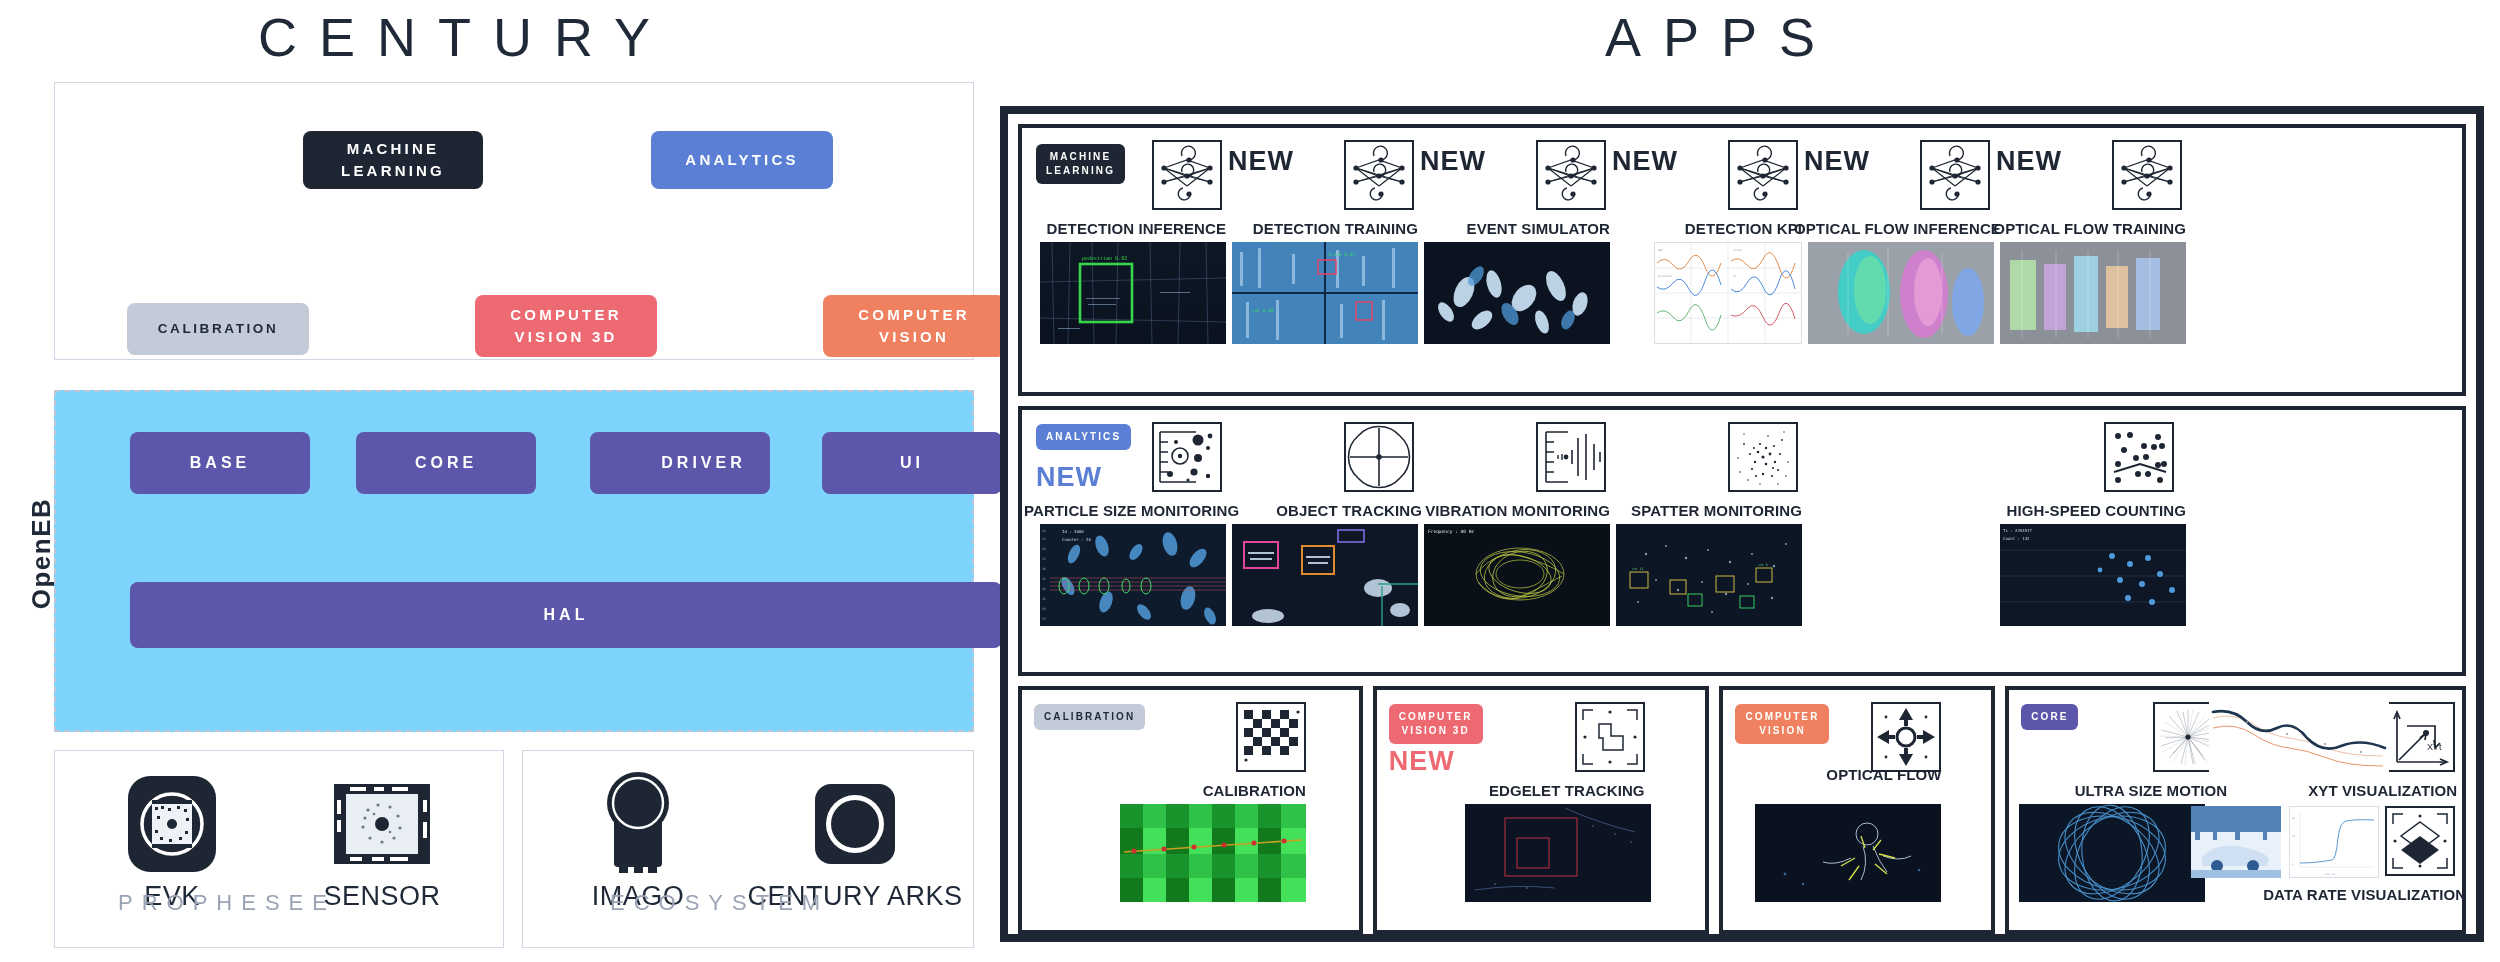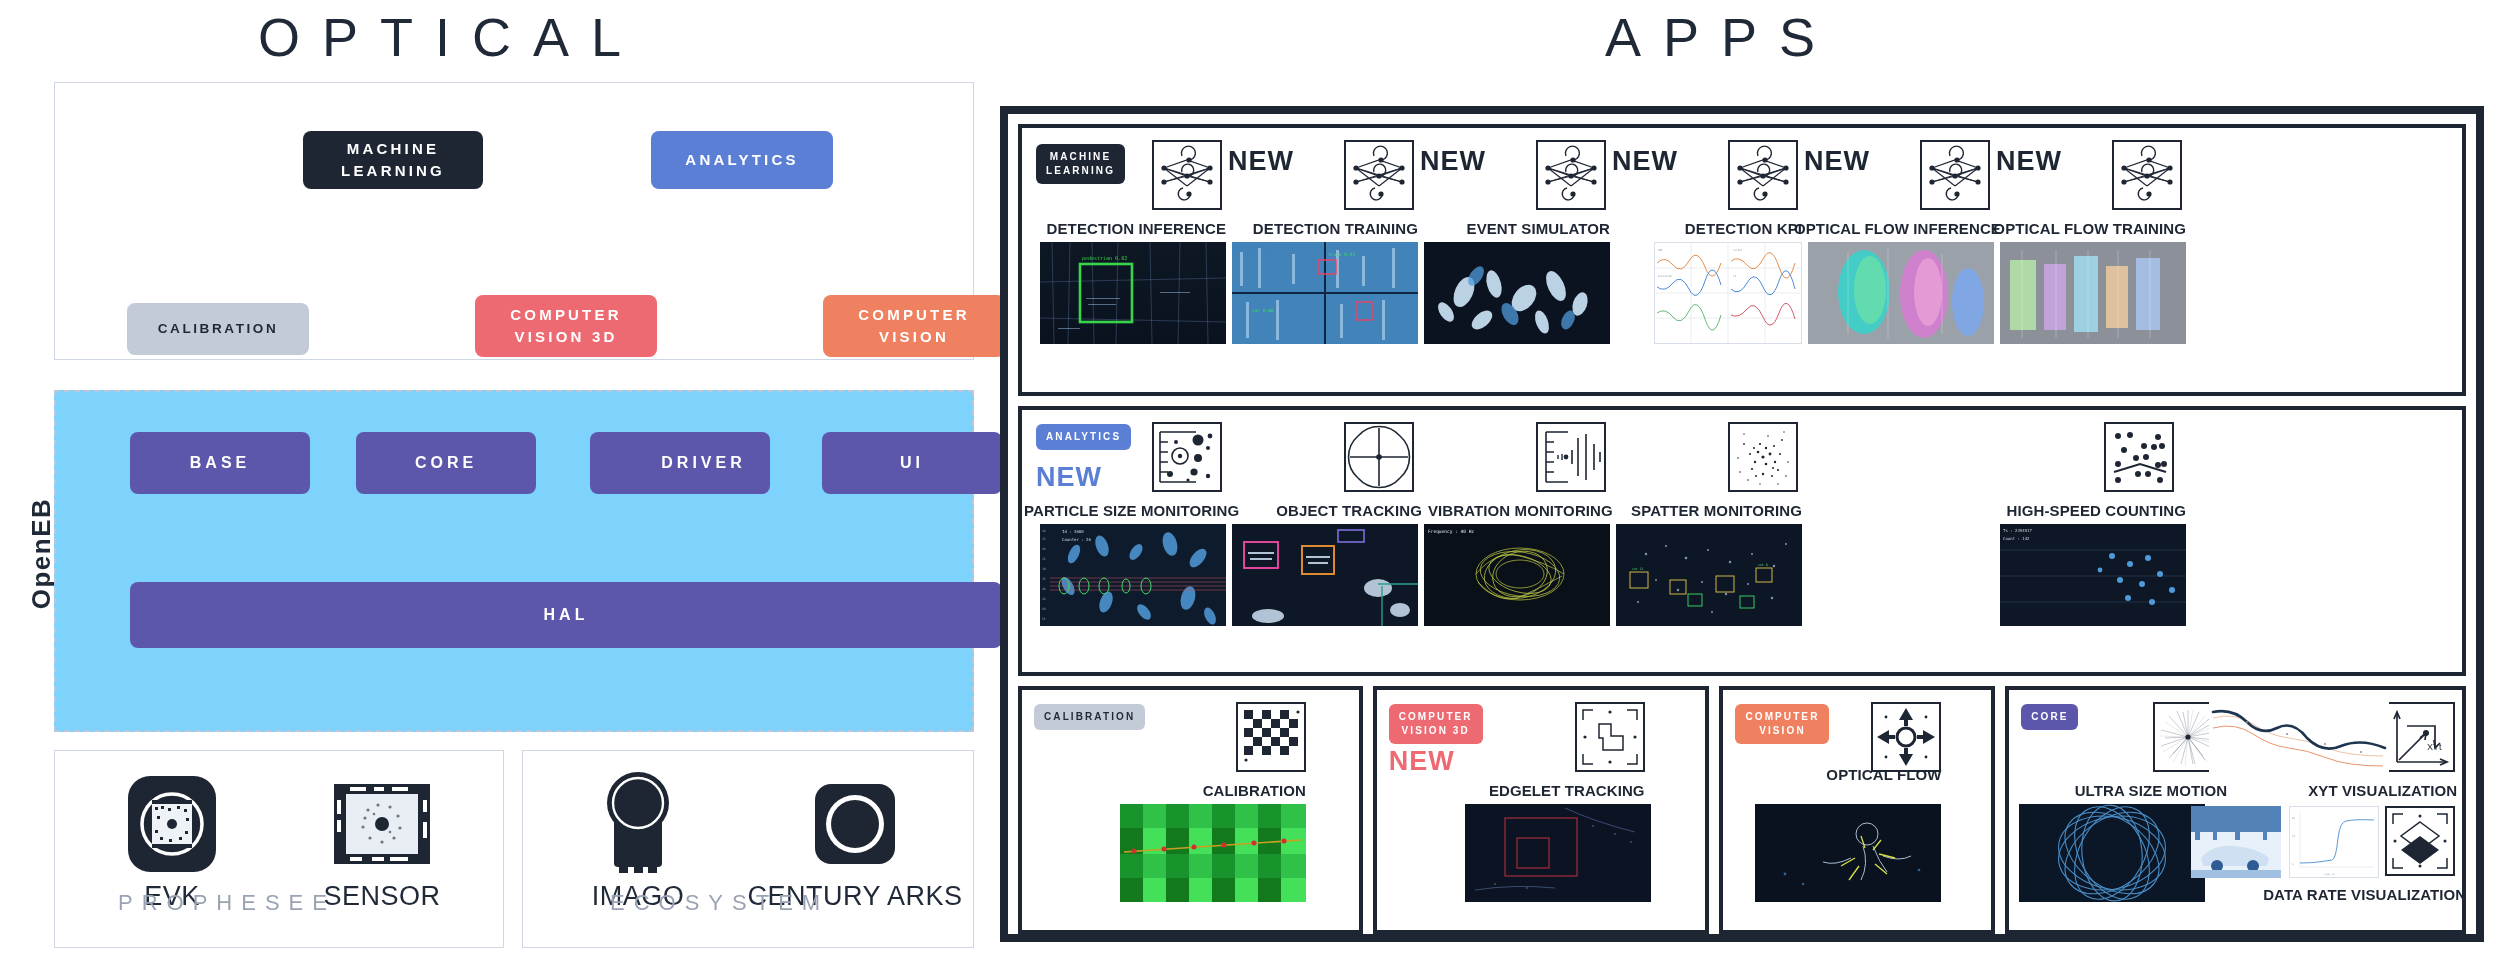--- a/index.html
+++ b/index.html
@@ -179,21 +179,21 @@
     background: #0d1522;
     overflow: hidden;
   }
 
   
   svg { display: block; }
 </style>
 </head>
 <body>
 
-<div class="section-title" id="modules-title">OPTICAL</div>
+<div class="section-title" id="modules-title">CENTURY</div>
 <div class="section-title" id="apps-title">APPS</div>
 
 <div id="modules-col">
 
   <div id="openeb-label">OpenEB</div>
 
   <div class="panel-solid" id="panel-modules">
     <div class="chip" id="chip-ml">
       <span>MACHINE<br>LEARNING</span>
     </div>
@@ -712,21 +712,21 @@
         <svg width="66" height="66" viewBox="0 0 66 66">
           <g stroke="#1e2633" stroke-width="1.6" fill="none">
             <path d="M8 8 H30 M8 8 V58 M8 58 H30"></path>
             <path d="M8 18 H16 M8 28 H16 M8 38 H16 M8 48 H16"></path>
             <path d="M40 14 V52 M48 10 V56 M56 20 V46 M34 26 V40 M62 28 V38"></path>
           </g>
           <circle cx="28" cy="33" r="2.4" fill="#1e2633"></circle>
           <path d="M20 31 v4 M24 30 v6" stroke="#1e2633" stroke-width="1.4"></path>
         </svg>
       </div>
-      <div class="app-name" style="left:8px; top:92px; width:190px; text-align:left;">VIBRATION MONITORING</div>
+      <div class="app-name" style="left:0px; top:92px; width:190px; text-align:right;">VIBRATION MONITORING</div>
       <div class="thumb" style="left:4px; top:114px; width:186px; height:102px;">
         <svg width="186" height="102" viewBox="0 0 186 102">
           <rect width="186" height="102" fill="#0a1018"></rect>
           <g fill="none" stroke="#d6e04a" stroke-width="0.7" opacity="0.9">
             <ellipse cx="96" cy="50" rx="44" ry="26"></ellipse>
               <ellipse cx="96" cy="50" rx="40" ry="22" transform="rotate(8 96 50)"></ellipse>
             <ellipse cx="96" cy="50" rx="36" ry="24" transform="rotate(-10 96 50)"></ellipse>
             <ellipse cx="96" cy="50" rx="32" ry="18" transform="rotate(16 96 50)"></ellipse>
             <ellipse cx="96" cy="50" rx="28" ry="22" transform="rotate(-20 96 50)"></ellipse>
             <ellipse cx="96" cy="50" rx="24" ry="14"></ellipse>

